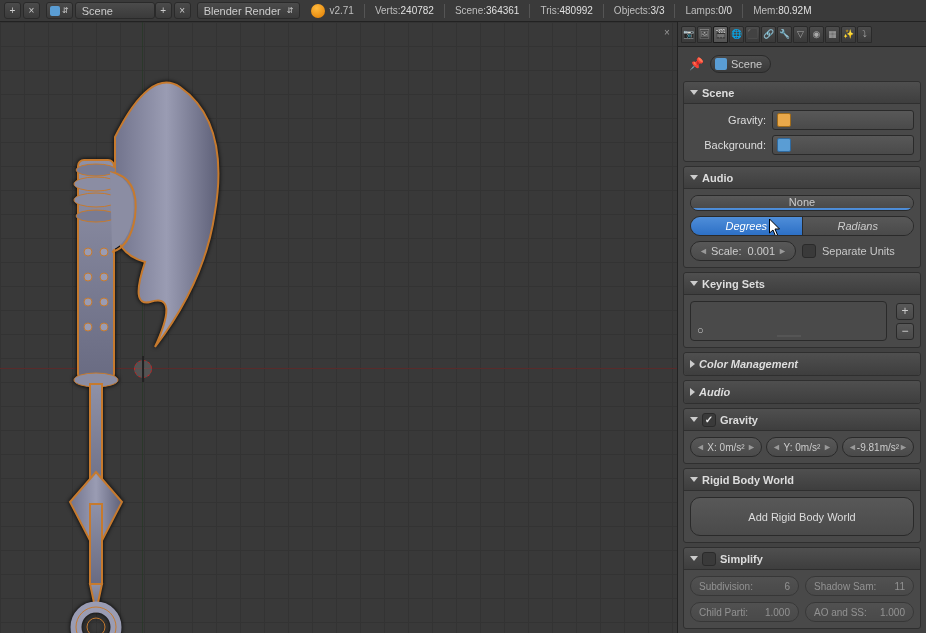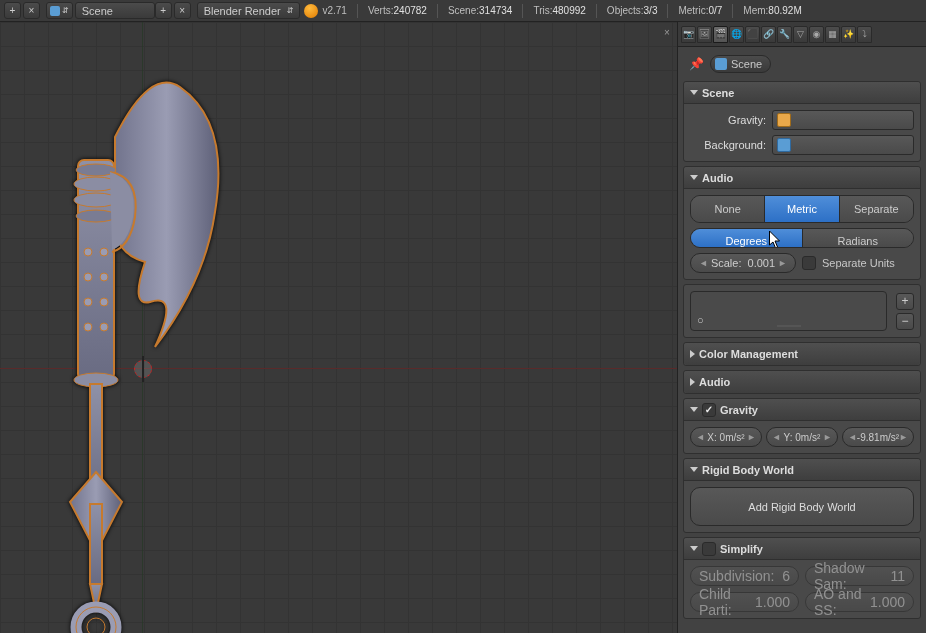--- a/index.html
+++ b/index.html
@@ -17,21 +17,21 @@
   }
   .hdr-seg { display: flex; align-items: center; margin-left: 4px; }
   .hdr-text-input {
     background: linear-gradient(#4b4b4b,#3a3a3a); border: 1px solid #2a2a2a; border-radius: 3px;
     height: 17px; padding: 0 6px; color: #ccc; display: inline-flex; align-items: center; min-width: 80px;
   }
   .hdr-dropdown {
     background: linear-gradient(#4b4b4b,#3a3a3a); border: 1px solid #2a2a2a; border-radius: 3px;
     height: 17px; padding: 0 6px; color: #ccc; display: inline-flex; align-items: center; gap: 6px;
   }
-  .stats { margin-left: 4px; display: flex; align-items: center; gap: 4px; color: #bfbfbf; font-size: 10px; }
+  .stats { margin-left: 11px; display: flex; align-items: center; gap: 4px; color: #bfbfbf; font-size: 10px; }
   .blender-logo { width: 14px; height: 14px; border-radius: 50%; background: radial-gradient(circle at 40% 30%, #ffba3d, #e07b00); display: inline-block; }
   .divider-v { width: 1px; height: 14px; background: #555; margin: 0 6px; }
   .statval { color: #e0e0e0; }
   .content { display: flex; flex: 1; min-height: 0; }
   
   .viewport {
     position: relative; flex: 1; background: #393939; overflow: hidden;
     background-image:
       linear-gradient(#333 1px, transparent 1px),
       linear-gradient(90deg, #333 1px, transparent 1px);
@@ -79,42 +79,42 @@
   }
   .scene-pill .dot { width: 12px; height: 12px; border-radius: 2px; background: #5a9dd4; display:inline-block;}
   .panel {
     border: 1px solid #2f2f2f; border-radius: 3px; margin-bottom: 4px; background: #494949;
   }
   .panel-hdr {
     height: 22px; display: flex; align-items: center; gap: 4px; padding: 0 6px;
     background: linear-gradient(#4f4f4f,#3e3e3e); border-bottom: 1px solid #2f2f2f;
     font-weight: 600; color: #ddd; border-radius: 3px 3px 0 0;
   }
-  .panel.closed .panel-hdr { border-bottom: none; border-radius: 3px; }
+  .panel.closed .panel-hdr { border-bottom: none; border-radius: 3px; font-style: italic; }
   .panel-body { padding: 6px; display: flex; flex-direction: column; gap: 5px;}
   .triangle { display:inline-block; width: 0; height: 0; border-style: solid; }
   .tri-down { border-width: 5px 4px 0 4px; border-color: #ccc transparent transparent transparent; }
   .tri-right { border-width: 4px 0 4px 5px; border-color: transparent transparent transparent #ccc; }
   .row { display: flex; align-items: center; gap: 6px; }
   .row .lbl { width: 76px; text-align: right; color: #ddd; }
   .field {
     flex: 1; height: 20px; border: 1px solid #2a2a2a; border-radius: 3px;
     background: linear-gradient(#585858,#4a4a4a);
     display: flex; align-items: center; padding: 0 4px; gap: 4px;
   }
   .field .pick-icon { width: 14px; height:14px; border-radius:2px; }
   .cam-icon { background:#e9a84a; border:1px solid #a06b1a;}
   .world-icon { background:#5a9dd4; border:1px solid #2f6aa0;}
   .clip-icon { background:#8ec46b; border:1px solid #4f7a3a;}
-  .seg3 { display: flex; width: 100%; border: 1px solid #2a2a2a; border-radius: 10px; overflow: hidden; height: 28px;}
+  .seg3 { display: flex; width: 100%; border: 1px solid #2a2a2a; border-radius: 10px; overflow: hidden; height: 16px; flex-direction: column;}
   .seg3 .opt { flex:1; display:flex; align-items:center; justify-content:center; background: linear-gradient(#585858,#4a4a4a); color:#ccc; border-left:1px solid #2a2a2a;}
   .seg3 .opt:first-child { border-left:none; }
   .seg3 .opt.active { background: linear-gradient(#4f8ed9,#2d70c6); color:#fff; }
   .seg2 { display: flex; width: 100%; border: 1px solid #2a2a2a; border-radius: 10px; overflow: hidden; height: 20px;}
-  .seg2 .opt { flex:1; display:flex; align-items:flex-end; justify-content:center; background: linear-gradient(#585858,#4a4a4a); color:#ccc; border-left:1px solid #2a2a2a;}
+  .seg2 .opt { flex:1; display:flex; align-items:center; justify-content:center; background: linear-gradient(#585858,#4a4a4a); color:#ccc; border-left:1px solid #2a2a2a;font-style:italic;}
   .seg2 .opt:first-child { border-left:none; }
   .seg2 .opt.active { background: linear-gradient(#4f8ed9,#2d70c6); color:#fff; }
   .num-field {
     height: 20px; border: 1px solid #2a2a2a; border-radius: 10px;
     background: linear-gradient(#585858,#4a4a4a);
     display: flex; align-items: center; justify-content: space-between; padding: 0 8px; color:#ccc;
   }
   .num-field .arrow { color:#999; font-size:9px; }
   .checkbox { width: 14px; height: 14px; border: 1px solid #2a2a2a; border-radius: 3px; background: #3a3a3a; display:inline-flex;align-items:center;justify-content:center;}
   .checkbox.checked::after { content:"✓"; font-size:10px; color:#eee;}
@@ -126,21 +126,21 @@
   .keying-side { display:flex; flex-direction:column; gap:3px; margin-left:3px;}
   .keying-side .sq { width:18px; height:17px; border:1px solid #2a2a2a; border-radius:3px; background:linear-gradient(#585858,#4a4a4a); display:flex;align-items:center;justify-content:center;font-size:12px;color:#ccc;}
   .grav-row { display:flex; gap:4px; }
   .grav-row .num-field { flex:1; font-size:10px; padding:0 5px; white-space:nowrap;}
   .wide-btn {
     height: 39px; border: 1px solid #2a2a2a; border-radius: 10px;
     background: linear-gradient(#585858,#4a4a4a); display:flex;align-items:center;justify-content:center;
     color:#ddd;
   }
   .simplify-grid { display:flex; gap:6px; flex-wrap: wrap;}
-  .simplify-grid .num-field { width: calc(50% - 3px); font-size:14px; opacity:.55;}
+  .simplify-grid .num-field { width: calc(50% - 3px); font-size:10px; opacity:.55;}
   .mouse-cursor {
     position:absolute; width: 13px; height: 18px; z-index: 999;
     pointer-events:none;
   }
   .vp-small-x { position:absolute; right:4px; top:4px; width:12px; height:12px; color:#999; font-size:10px; display:flex;align-items:center;justify-content:center; cursor:pointer;}
 </style>
 </head>
 <body>
 
 <div class="root">
@@ -166,27 +166,27 @@
         <span>Blender Render</span>
         <span style="font-size:8px;">⇵</span>
       </div>
     </div>
     <div class="stats">
       <span class="blender-logo"></span>
       <span>v2.71</span>
       <span class="divider-v"></span>
       <span><span>Verts:</span><span class="statval">240782</span></span>
       <span class="divider-v"></span>
-      <span><span>Scene:</span><span class="statval">314734</span></span>
+      <span><span>Scene:</span><span class="statval">364361</span></span>
       <span class="divider-v"></span>
       <span><span>Tris:</span><span class="statval">480992</span></span>
       <span class="divider-v"></span>
       <span><span>Objects:</span><span class="statval">3/3</span></span>
       <span class="divider-v"></span>
-      <span><span>Metric:</span><span class="statval">0/7</span></span>
+      <span><span>Lamps:</span><span class="statval">0/0</span></span>
       <span class="divider-v"></span>
       <span><span>Mem:</span><span class="statval">80.92M</span></span>
     </div>
   </div>
 
   <div class="content">
 
     <div class="viewport">
       <div class="vp-small-x">×</div>
       <div class="axis-x"></div>
@@ -314,20 +314,24 @@
                 <span><span>Scale:</span>&nbsp;&nbsp;<span>0.001</span></span>
                 <span class="arrow">►</span>
               </div>
               <span class="checkbox"></span>
               <span>Separate Units</span>
             </div>
           </div>
         </div>
 
         <div class="panel">
+          <div class="panel-hdr">
+            <span class="triangle tri-down"></span>
+            <span>Keying Sets</span>
+          </div>
           <div class="panel-body">
             <div class="row">
               <div class="keying-list" style="flex:1;">
                 <span>○</span>
                 <span class="grip"></span>
               </div>
               <div class="keying-side">
                 <div class="sq">+</div>
                 <div class="sq">−</div>
               </div>

